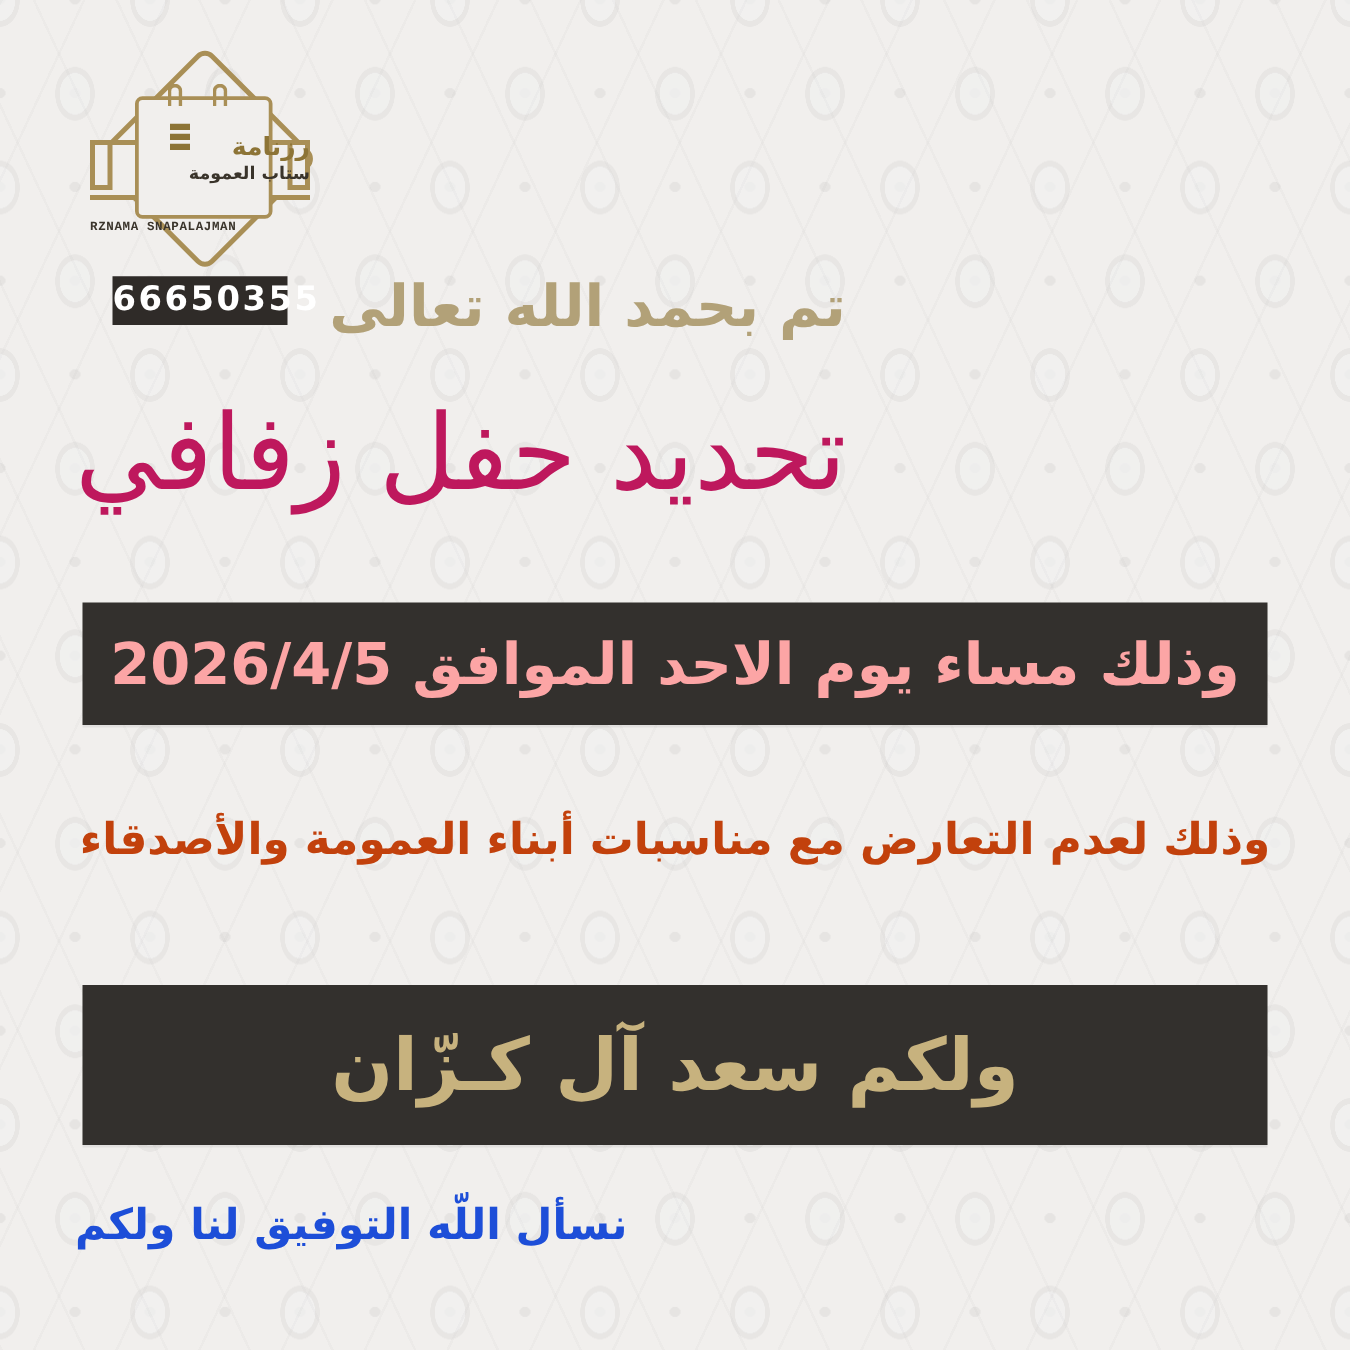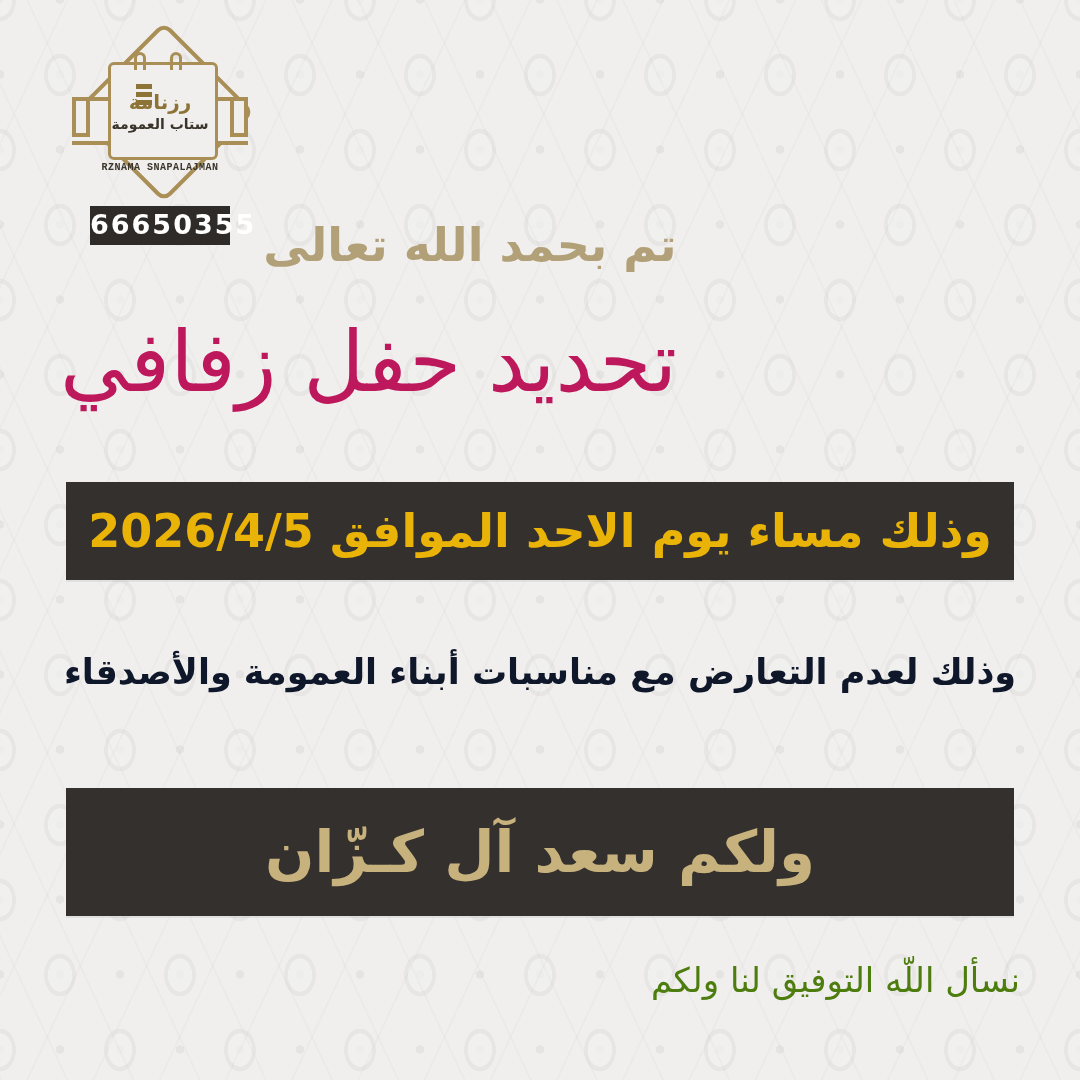--- a/index.html
+++ b/index.html
@@ -57,24 +57,23 @@
   }
 
   .content {
     position: absolute;
     inset: 0;
   }
 
   
   .logo {
     position: absolute;
-    top: 40px;
+    top: 55px;
     right: 820px;
     width: 200px;
-    text-align: center;
   }
   .logo-badge {
     position: relative;
     width: 176px;
     height: 160px;
     margin: 0 auto;
   }
   .logo-diamond {
     position: absolute;
     left: 28px;
@@ -242,21 +241,21 @@
     justify-content: center;
     box-shadow: 0 2px 0 rgba(0,0,0,0.06);
   }
   .band-date {
     top: 482px;
     height: 98px;
   }
   .band-date .band-text {
     font-size: 46px;
     font-weight: bold;
-    color: #eab308;
+    color: #fca5a5;
     direction: rtl;
   }
   .band-name {
     top: 788px;
     height: 128px;
   }
   .band-name .band-text {
     font-size: 58px;
     font-weight: bold;
     color: #c7b27e;
@@ -264,32 +263,32 @@
   }
 
   .note {
     position: absolute;
     top: 652px;
     left: 60px;
     right: 60px;
     text-align: center;
     font-size: 35px;
     font-weight: bold;
-    color: #0f172a;
+    color: #c2410c;
   }
 
   .footer {
     position: absolute;
     top: 960px;
     left: 60px;
     right: 60px;
-    text-align: right;
+    text-align: left;
     font-size: 34px;
-    font-weight: normal;
-    color: #4d7c0f;
+    font-weight: bold;
+    color: #1d4ed8;
   }
 </style>
 </head>
 <body>
 
 <div class="card">
   <div class="pattern"></div>
 
   <div class="content">
 

